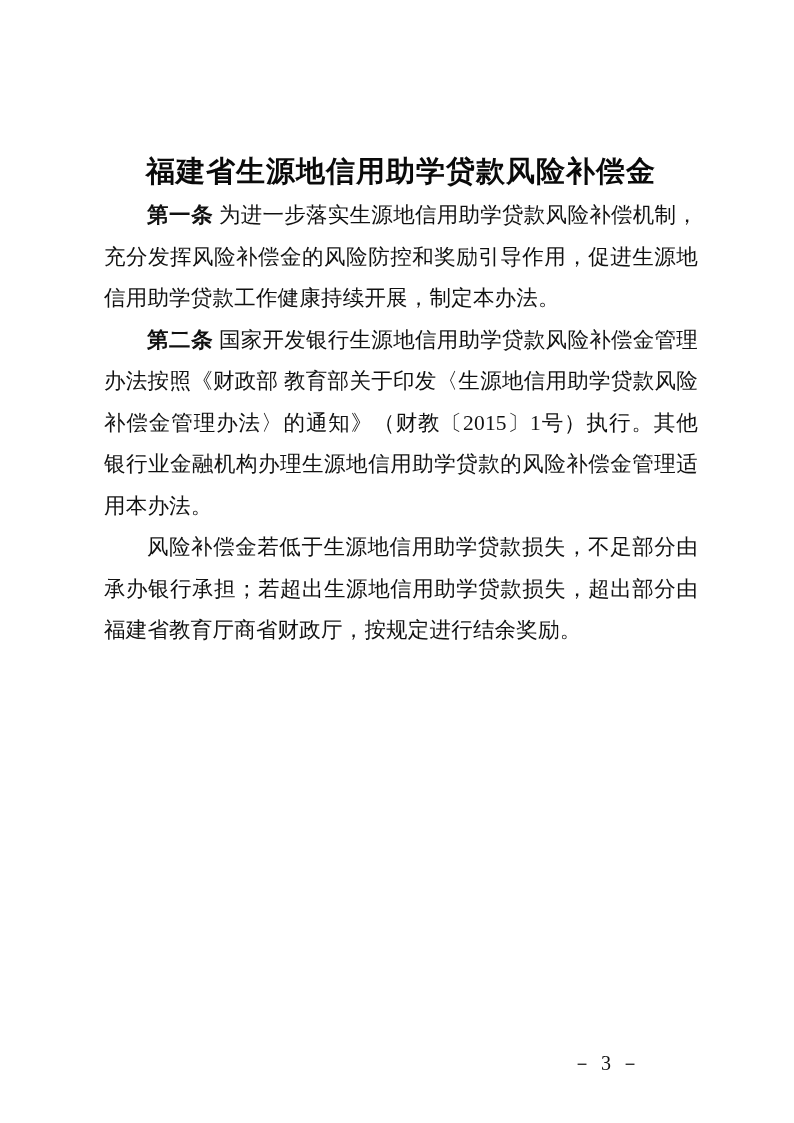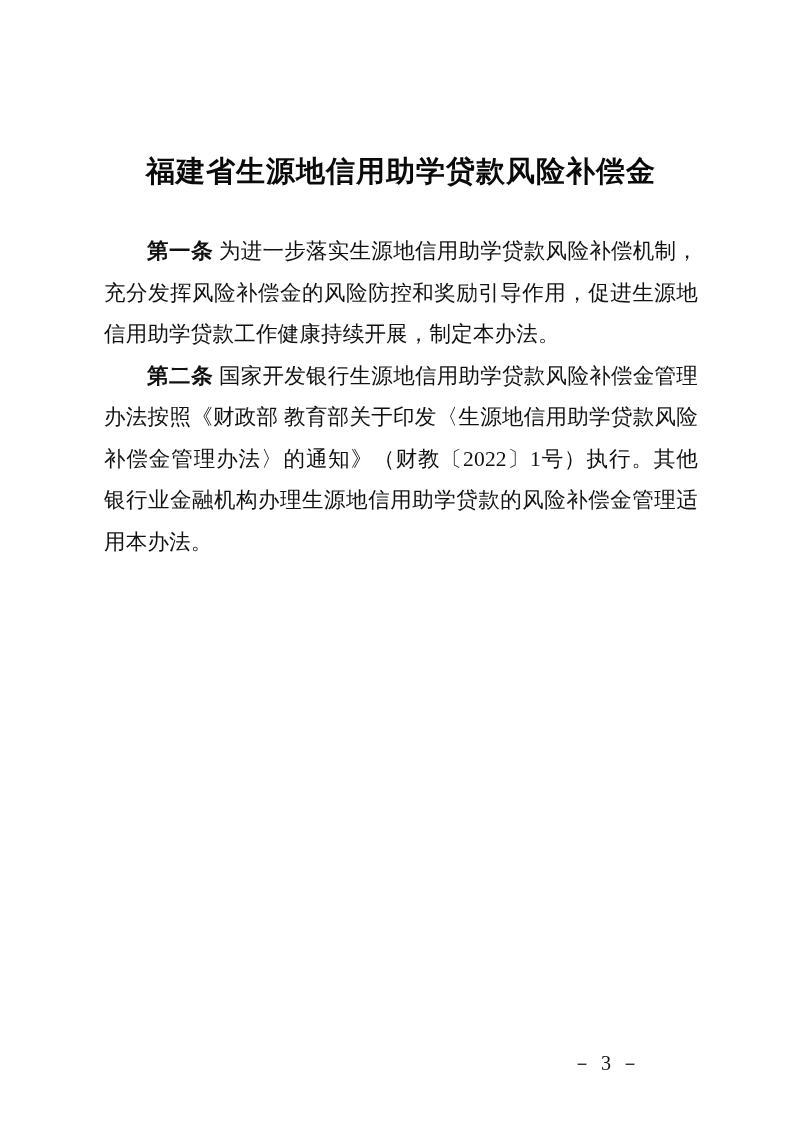--- a/index.html
+++ b/index.html
@@ -51,21 +51,20 @@
   .para {
     margin: 0;
     font-size: 21.5px;
     line-height: 41.5px;
     text-align: justify;
     text-justify: inter-ideograph;
     letter-spacing: 0.2px;
     color: #111111;
   }
   .para.first {
-    margin-top: 36px;
   }
   .indent {
     text-indent: 2em;
   }
   .art-label {
     font-weight: bold;
     letter-spacing: 0.5px;
   }
   .page-number {
     position: absolute;
@@ -87,23 +86,24 @@
 
 <div class="page">
   <div class="doc-body">
 
     <h1 class="doc-title">
       <span class="title-line title-line-1">福建省生源地信用助学贷款风险补偿金</span>
     </h1>
 
     <p class="para indent first"><span class="art-label">第一条</span><span> 为进一步落实生源地信用助学贷款风险补偿机制，充分发挥风险补偿金的风险防控和奖励引导作用，促进生源地信用助学贷款工作健康持续开展，制定本办法。</span></p>
 
-    <p class="para indent"><span class="art-label">第二条</span><span> 国家开发银行生源地信用助学贷款风险补偿金管理办法按照《财政部 教育部关于印发〈生源地信用助学贷款风险补偿金管理办法〉的通知》（财教〔2022〕1号）执行。其他银行业金融机构办理生源地信用助学贷款的风险补偿金管理适用本办法。</span></p>
+    <p class="para indent"><span class="art-label">第二条</span><span> 国家开发银行生源地信用助学贷款风险补偿金管理办法按照《财政部 教育部关于印发〈生源地信用助学贷款风险补偿金管理办法〉的通知》（财教〔2015〕1号）执行。其他银行业金融机构办理生源地信用助学贷款的风险补偿金管理适用本办法。</span></p>
 
 
+    <p class="para indent"><span class="art-label"></span><span>风险补偿金若低于生源地信用助学贷款损失，不足部分由承办银行承担；若超出生源地信用助学贷款损失，超出部分由福建省教育厅商省财政厅，按规定进行结余奖励。</span></p>
 
 
   </div>
 
   <div class="page-number">
     <span class="pn-inner">－ 3 －</span>
   </div>
 </div>
 
 </body></html>

